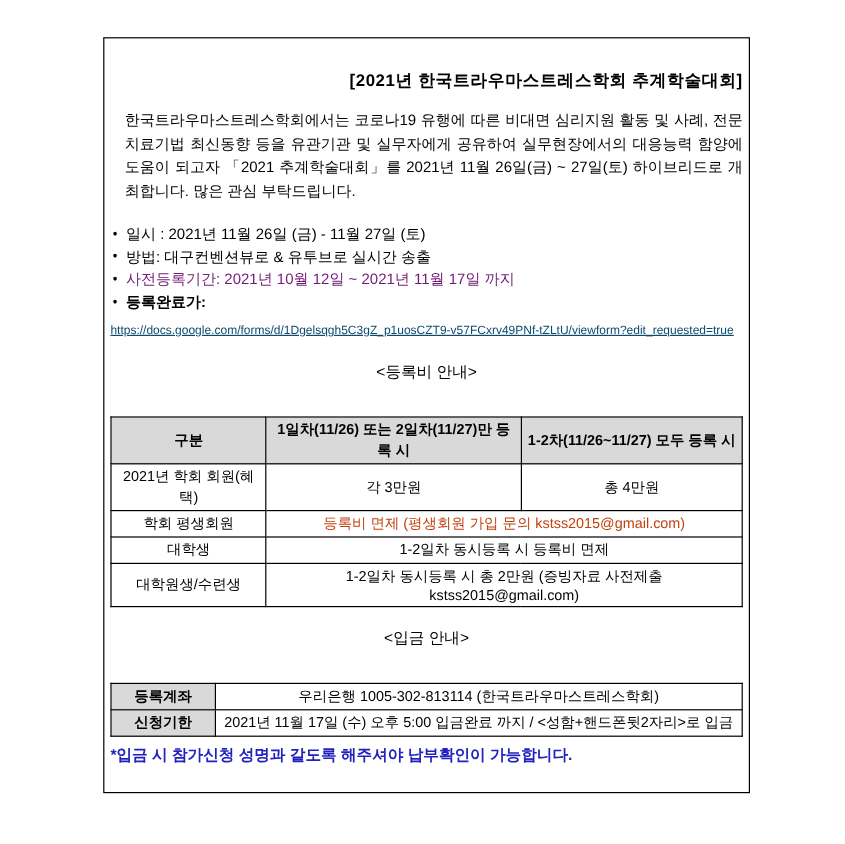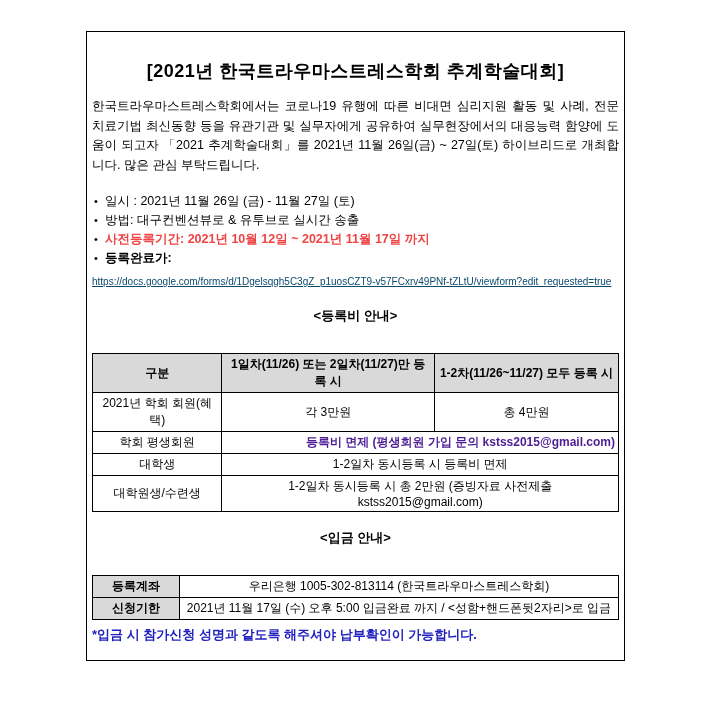--- a/index.html
+++ b/index.html
@@ -10,64 +10,65 @@
     position: absolute;
     left: 86px; top: 31px;
     width: 539px; height: 630px;
     border: 1.5px solid #000;
     padding: 27px 5px 0 5px;
     overflow: hidden;
     background: #fff;
   }
 
   .title {
-    text-align: center;
-    font-size: 18px;
+    text-align: right;
+    font-size: 14px;
     font-weight: bold;
     letter-spacing: 0.5px;
     margin-bottom: 14px;
   }
 
   .intro {
     font-size: 12.5px;
     line-height: 19.5px;
     text-align: justify;
     margin-bottom: 17px;
+    margin-left: 12px;
   }
 
   ul.bullets { list-style: none; }
   ul.bullets li {
     font-size: 12.5px;
     line-height: 19px;
     padding-left: 13px;
     position: relative;
   }
   ul.bullets li::before {
     content: "•";
     position: absolute;
     left: 2px;
     font-size: 11px;
   }
-  .red-bold { color: #ef4444; font-weight: bold; }
+  .red-bold { color: #701a75; font-weight: normal; }
   .bold { font-weight: bold; }
 
   .url {
     display: block;
     font-size: 10px;
     line-height: 21px;
     color: #0c4a6e;
     text-decoration: underline;
     word-break: break-all;
     margin-top: 3px;
   }
 
   .section-title {
     text-align: center;
     font-size: 13px;
-    font-weight: bold;
+    font-weight: normal;
   }
   .section-title.fee { margin-top: 15px; }
   .section-title.pay { margin-top: 17px; }
 
   table {
     width: 100%;
     border-collapse: collapse;
     margin-top: 8px;
   }
   table, th, td { border: 1px solid #000; }
@@ -77,21 +78,21 @@
     text-align: center;
     vertical-align: middle;
     padding: 2px 3px;
   }
   th {
     background: #d9d9d9;
     font-weight: bold;
     height: 34px;
   }
   td { height: 20px; }
-  .fee-red { color: #4c1d95; font-weight: bold; text-align: right; }
+  .fee-red { color: #c2410c; font-weight: normal; }
   td.label-cell {
     background: #d9d9d9;
     font-weight: bold;
     width: 16.5%;
   }
 
   .notes { margin-top: 6px; }
   .notes .note {
     color: #2121c0;
     font-weight: bold;

